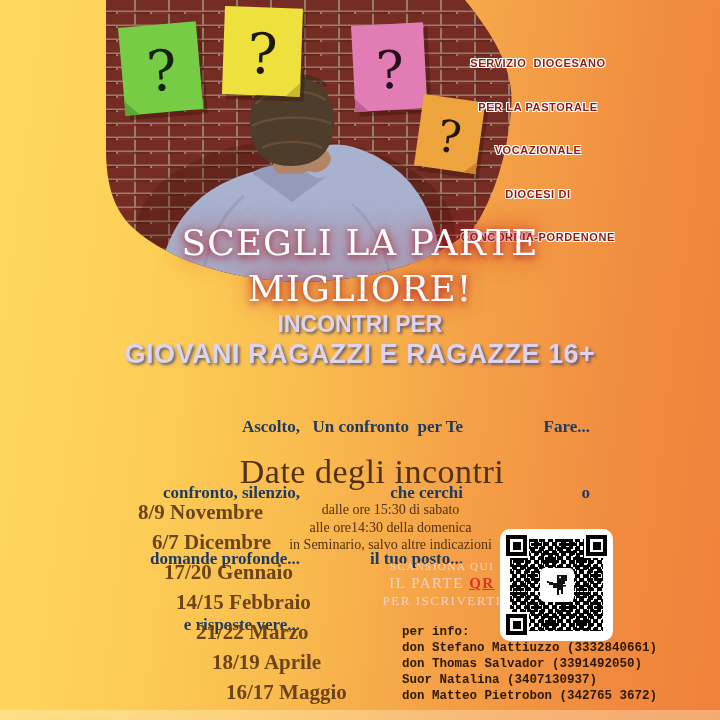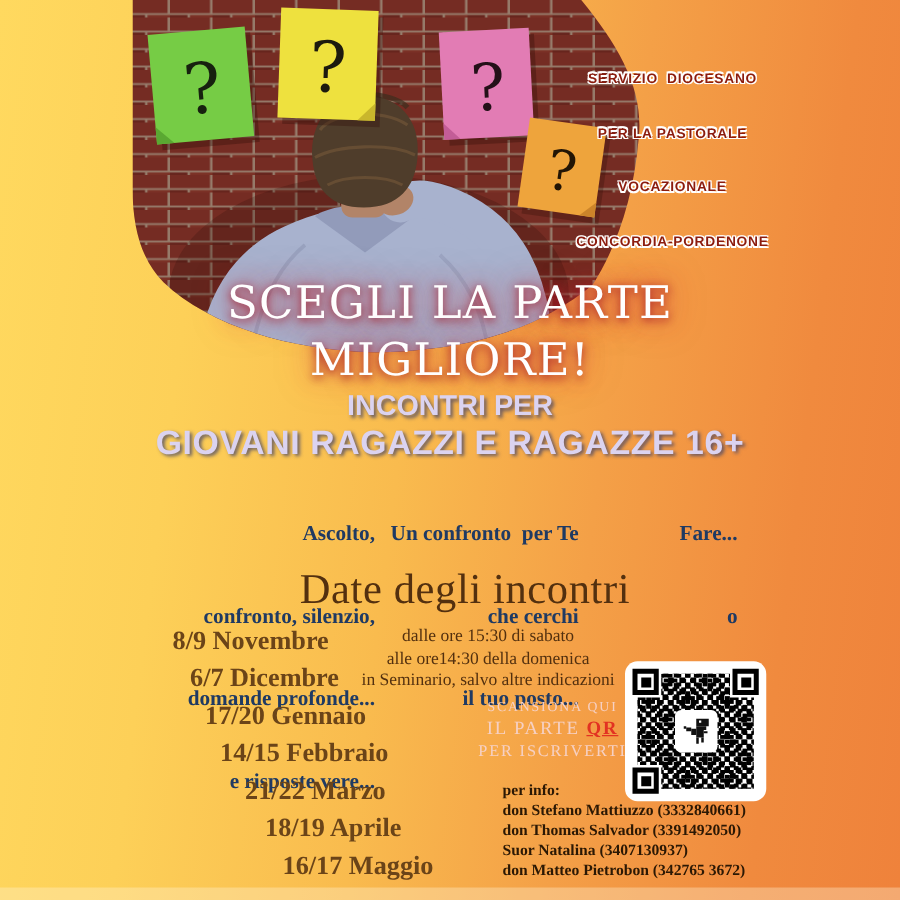--- a/index.html
+++ b/index.html
@@ -73,21 +73,21 @@
   .finder::after{content:"";position:absolute;left:2.5px;top:2.5px;width:8px;height:8px;background:#000;}
   .finder.tl{left:6px;top:6px;}
   .finder.tr{right:6px;top:6px;}
   .finder.bl{left:6px;bottom:6px;}
   .qr-dino-wrap{
     position:absolute;left:50%;top:50%;width:34px;height:34px;margin:-17px 0 0 -17px;
     background:#fff;border-radius:5px;display:flex;align-items:center;justify-content:center;
   }
   .contacts{
     position:absolute;left:402px;top:624px;z-index:6;
-    font-family:Liberation Serif, serif;font-weight:bold;
+    font-family:Liberation Mono, monospace;font-weight:bold;
     font-size:12.5px;line-height:16px;color:#2b1804;
   }
   .bottom-strip{position:absolute;left:0;bottom:0;width:720px;height:10px;z-index:7;background:rgba(255,244,214,.35);}
 </style>
 </head>
 <body>
 
 <div class="poster">
 
   <svg class="photo-scene" width="720" height="470" viewBox="0 0 720 470" aria-hidden="true">
@@ -158,20 +158,21 @@
       <rect width="62" height="72" fill="#eea43c"></rect>
       <path d="M62,72 L50,72 L62,60 Z" fill="#cc842a"></path>
       <text x="31" y="54" text-anchor="middle" font-family="DejaVu Serif,serif" font-size="44" fill="#221505">?</text>
     </g>
   </svg>
 
   <div class="service">
     <div>SERVIZIO  DIOCESANO</div>
     <div>PER LA PASTORALE</div>
     <div>VOCAZIONALE</div>
+    <div>DIOCESI DI</div>
     <div>CONCORDIA-PORDENONE</div>
   </div>
 
   <div class="title">
     <div>SCEGLI LA PARTE</div>
     <div>MIGLIORE!</div>
   </div>
 
   <div class="subtitle">
     <div class="line1">INCONTRI PER</div>

